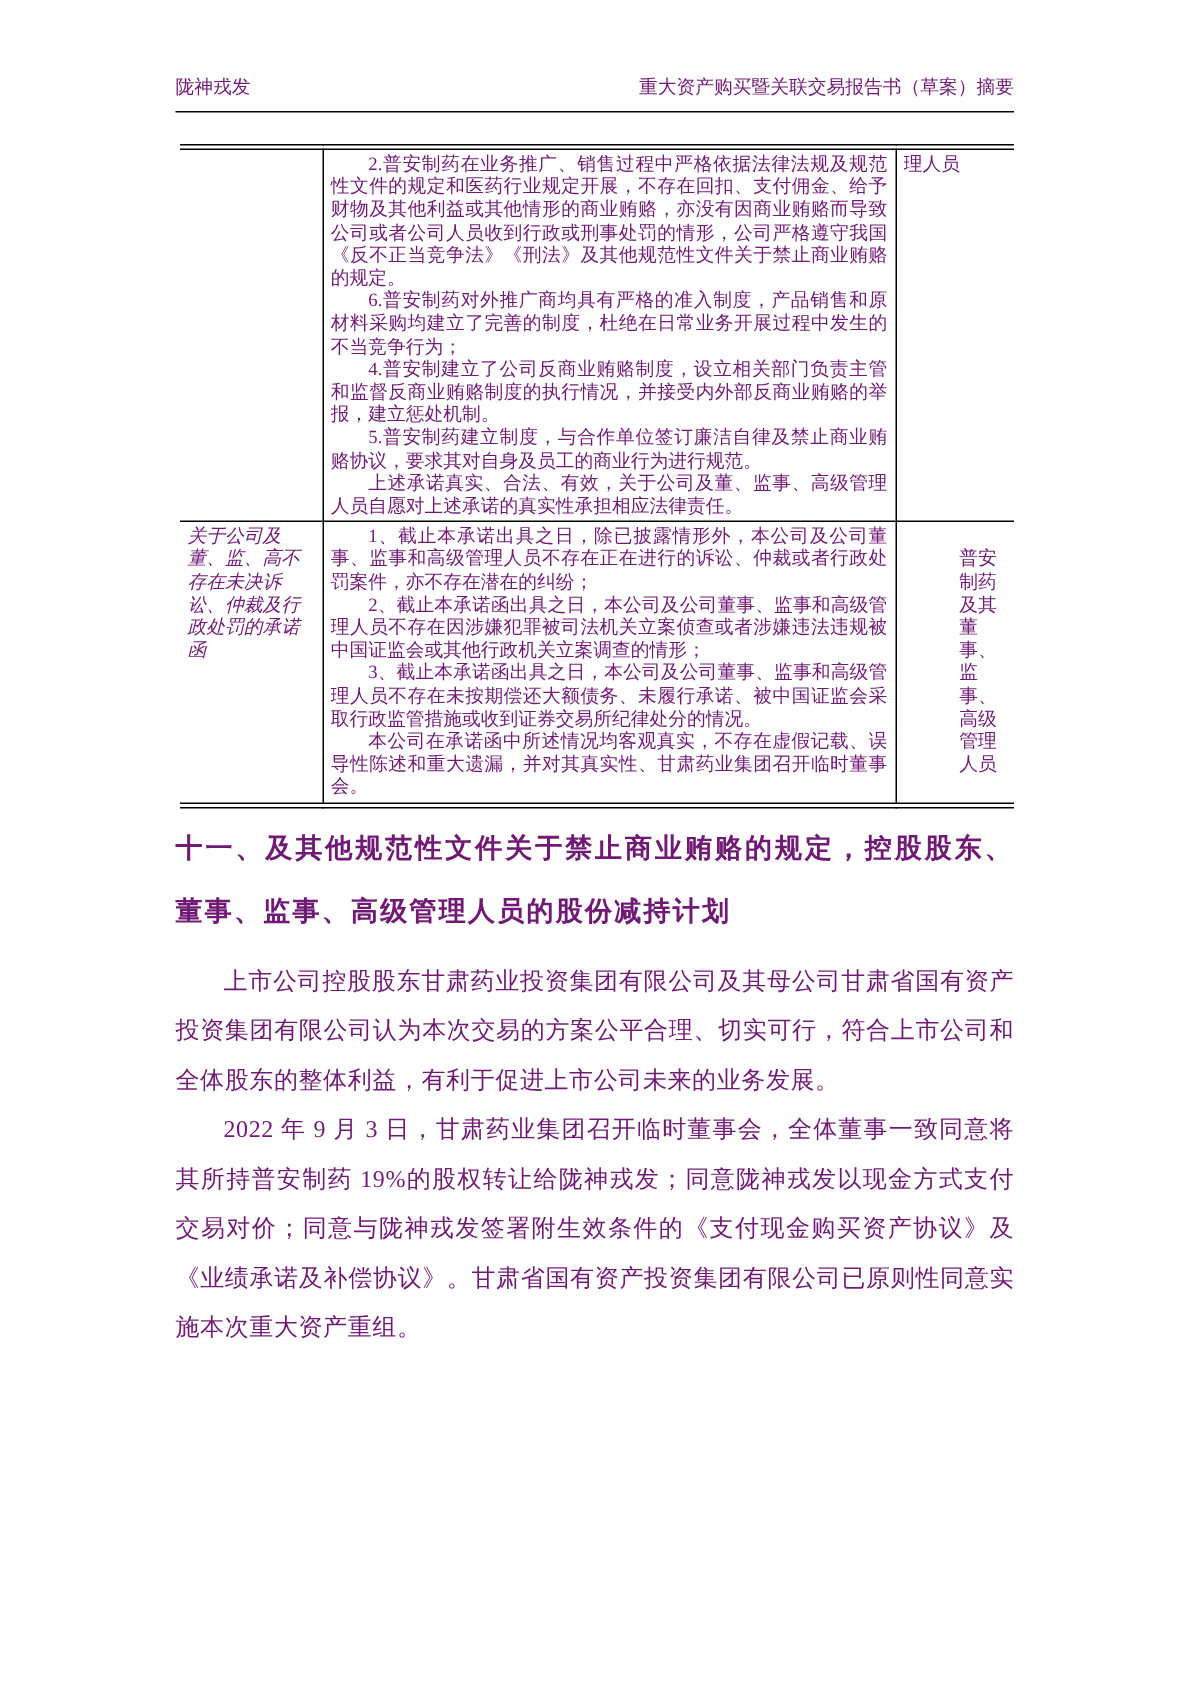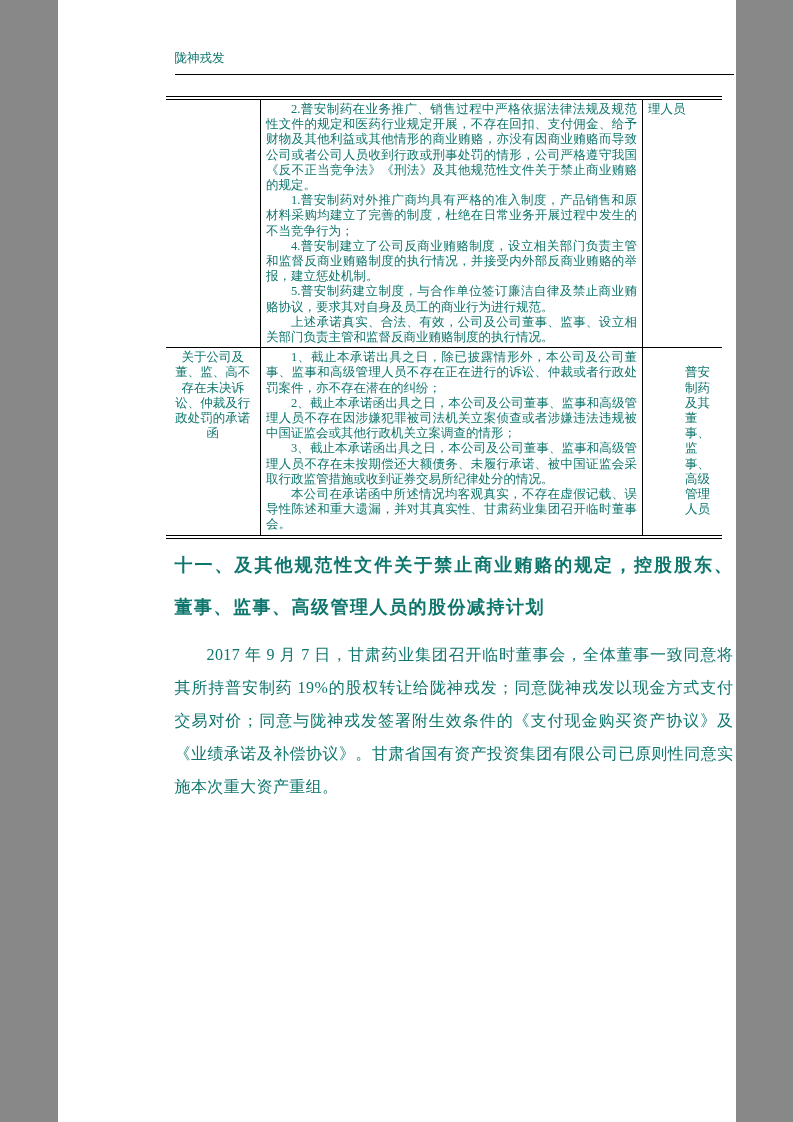--- a/index.html
+++ b/index.html
@@ -1,44 +1,44 @@
 <!DOCTYPE html>
 <html><head>
 <meta charset="utf-8">
 <style>
   * { margin: 0; padding: 0; box-sizing: border-box; }
   html, body { background: #888; }
   .page {
     position: relative;
-    width: 678px;
+    width: 793px;
     height: 1122px;
     background: #ffffff;
     margin: 0 auto;
     font-family: "Liberation Serif", serif;
-    color: #0f766e;
+    color: #701a75;
     overflow: hidden;
   }
   
   .header {
     position: absolute;
     top: 50px;
     left: 117px;
     width: 559px;
     display: flex;
     justify-content: space-between;
     align-items: flex-end;
     font-size: 12.5px;
     padding-bottom: 7px;
     border-bottom: 1.5px solid #000;
   }
   
   table.commitment {
     position: absolute;
     top: 96px;
-    left: 108px;
+    left: 120px;
     width: 556px;
     border-collapse: collapse;
     table-layout: fixed;
     border-top: 4px double #000;
     border-bottom: 4px double #000;
   }
   table.commitment td {
     border-left: 1.3px solid #000;
     border-right: 1.3px solid #000;
     vertical-align: top;
@@ -48,24 +48,24 @@
   }
   table.commitment td:first-child { border-left: none; }
   table.commitment td:last-child  { border-right: none; }
   table.commitment tr.row2 td { border-top: 1.3px solid #000; }
   table.commitment td p {
     margin: 0;
     text-indent: 2em;
     text-align: justify;
   }
   td.title-cell {
-    text-align: center;
     vertical-align: middle;
     line-height: 20px;
     padding: 2px 7px;
+    font-style: italic;
   }
   td.party-cell {
     line-height: 19px;
     padding: 1px 2px 1px 5px;
   }
   tr.row1 td.party-cell { vertical-align: top; }
   tr.row2 td.party-cell { vertical-align: middle; padding-left: 42px; }
   
   .section {
     position: absolute;
@@ -99,52 +99,54 @@
     font-size: 12.5px;
   }
 </style>
 </head>
 <body>
 
 <div class="page">
 
   <div class="header">
     <span>陇神戎发</span>
+    <span>重大资产购买暨关联交易报告书（草案）摘要</span>
   </div>
 
   <table class="commitment">
     <colgroup>
       <col style="width:95px">
       <col style="width:382px">
       <col style="width:79px">
     </colgroup>
     <tbody>
       <tr class="row1">
         <td class="title-cell"></td>
         <td class="content-cell">
           <p>2.普安制药在业务推广、销售过程中严格依据法律法规及规范性文件的规定和医药行业规定开展，不存在回扣、支付佣金、给予财物及其他利益或其他情形的商业贿赂，亦没有因商业贿赂而导致公司或者公司人员收到行政或刑事处罚的情形，公司严格遵守我国《反不正当竞争法》《刑法》及其他规范性文件关于禁止商业贿赂的规定。</p>
-          <p>1.普安制药对外推广商均具有严格的准入制度，产品销售和原材料采购均建立了完善的制度，杜绝在日常业务开展过程中发生的不当竞争行为；</p>
+          <p>6.普安制药对外推广商均具有严格的准入制度，产品销售和原材料采购均建立了完善的制度，杜绝在日常业务开展过程中发生的不当竞争行为；</p>
           <p>4.普安制建立了公司反商业贿赂制度，设立相关部门负责主管和监督反商业贿赂制度的执行情况，并接受内外部反商业贿赂的举报，建立惩处机制。</p>
           <p>5.普安制药建立制度，与合作单位签订廉洁自律及禁止商业贿赂协议，要求其对自身及员工的商业行为进行规范。</p>
-          <p>上述承诺真实、合法、有效，公司及公司董事、监事、设立相关部门负责主管和监督反商业贿赂制度的执行情况。</p>
+          <p>上述承诺真实、合法、有效，关于公司及董、监事、高级管理人员自愿对上述承诺的真实性承担相应法律责任。</p>
         </td>
         <td class="party-cell">理人员</td>
       </tr>
       <tr class="row2">
         <td class="title-cell">关于公司及董、监、高不存在未决诉讼、仲裁及行政处罚的承诺函</td>
         <td class="content-cell">
           <p>1、截止本承诺出具之日，除已披露情形外，本公司及公司董事、监事和高级管理人员不存在正在进行的诉讼、仲裁或者行政处罚案件，亦不存在潜在的纠纷；</p>
           <p>2、截止本承诺函出具之日，本公司及公司董事、监事和高级管理人员不存在因涉嫌犯罪被司法机关立案侦查或者涉嫌违法违规被中国证监会或其他行政机关立案调查的情形；</p>
           <p>3、截止本承诺函出具之日，本公司及公司董事、监事和高级管理人员不存在未按期偿还大额债务、未履行承诺、被中国证监会采取行政监管措施或收到证券交易所纪律处分的情况。</p>
           <p>本公司在承诺函中所述情况均客观真实，不存在虚假记载、误导性陈述和重大遗漏，并对其真实性、甘肃药业集团召开临时董事会。</p>
         </td>
         <td class="party-cell">普安制药及其董事、监事、高级管理人员</td>
       </tr>
     </tbody>
   </table>
 
   <div class="section">
     <h2>十一、及其他规范性文件关于禁止商业贿赂的规定，控股股东、董事、监事、高级管理人员的股份减持计划</h2>
-    <p>2017 年 9 月 7 日，甘肃药业集团召开临时董事会，全体董事一致同意将其所持普安制药 19%的股权转让给陇神戎发；同意陇神戎发以现金方式支付交易对价；同意与陇神戎发签署附生效条件的《支付现金购买资产协议》及《业绩承诺及补偿协议》。甘肃省国有资产投资集团有限公司已原则性同意实施本次重大资产重组。</p>
+    <p>上市公司控股股东甘肃药业投资集团有限公司及其母公司甘肃省国有资产投资集团有限公司认为本次交易的方案公平合理、切实可行，符合上市公司和全体股东的整体利益，有利于促进上市公司未来的业务发展。</p>
+    <p>2022 年 9 月 3 日，甘肃药业集团召开临时董事会，全体董事一致同意将其所持普安制药 19%的股权转让给陇神戎发；同意陇神戎发以现金方式支付交易对价；同意与陇神戎发签署附生效条件的《支付现金购买资产协议》及《业绩承诺及补偿协议》。甘肃省国有资产投资集团有限公司已原则性同意实施本次重大资产重组。</p>
   </div>
 
 
 </div>
 
 </body></html>

